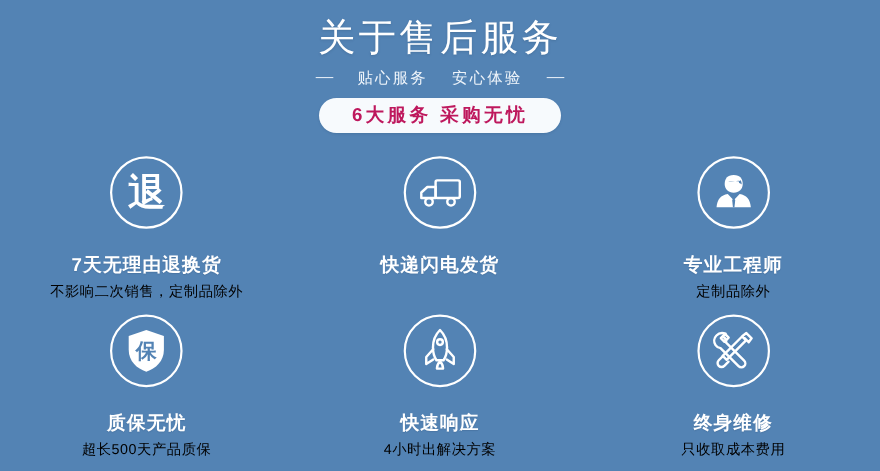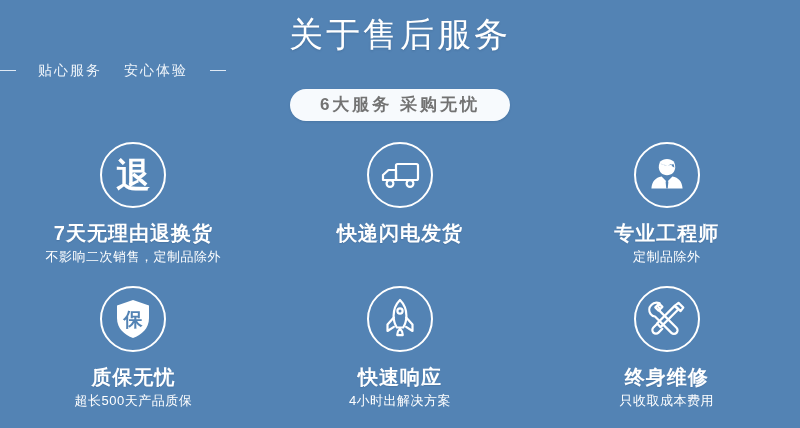--- a/index.html
+++ b/index.html
@@ -36,39 +36,40 @@
     text-shadow: 0 1px 2px rgba(40,70,105,0.25);
   }
   .sub-title {
     margin-top: 4px;
     font-size: 14px;
     color: #eef4fa;
     letter-spacing: 2px;
     line-height: 20px;
     display: flex;
     align-items: center;
+    justify-content: center;
     gap: 22px;
   }
   .sub-dash {
     display: inline-block;
     width: 16px;
     height: 1px;
     background: #dfe9f4;
   }
   .sub-text-a, .sub-text-b { display: inline-block; }
 
   .badge-wrap {
     margin-top: 9px;
     display: flex;
     justify-content: center;
   }
   .badge {
     display: inline-block;
     background: #f7fafd;
-    color: #737373;
+    color: #be185d;
     font-size: 17px;
     font-weight: bold;
     letter-spacing: 3px;
     padding: 5px 30px 6px 30px;
     border-radius: 16px;
     box-shadow: 0 1px 2px rgba(35,65,100,0.18);
     line-height: 21px;
   }
 
   
@@ -100,32 +101,32 @@
   }
   .icon-circle svg { display: block; }
   .glyph-char {
     font-size: 34px;
     font-weight: bold;
     color: #ffffff;
     line-height: 34px;
     margin-top: -1px;
   }
   .item-title {
-    margin-top: 14px;
-    font-size: 20px;
+    margin-top: 22px;
+    font-size: 17px;
     font-weight: bold;
     color: #ffffff;
     letter-spacing: 1px;
     line-height: 22px;
     text-shadow: 0 1px 1px rgba(40,70,105,0.2);
   }
   .item-sub {
     margin-top: 4px;
     font-size: 13px;
-    color: #ffffff;
+    color: #000000;
     letter-spacing: 0.5px;
     line-height: 18px;
   }
 </style>
 </head>
 <body>
 
 <div id="page">
 
   <div class="header">

